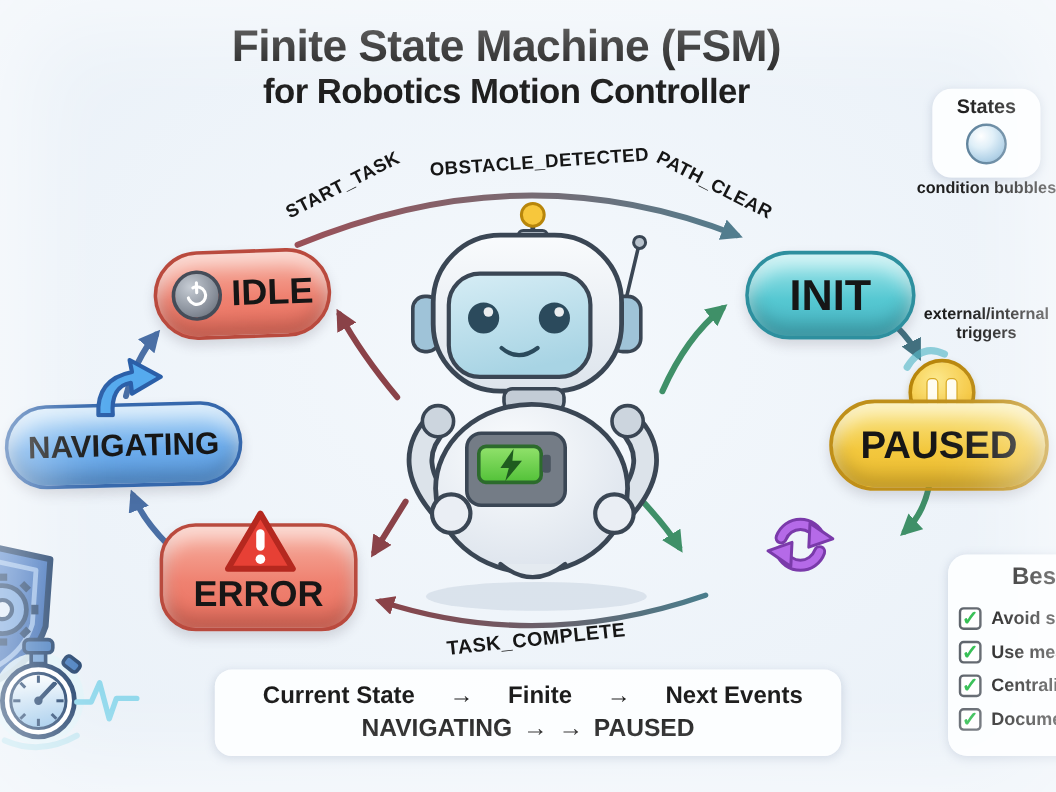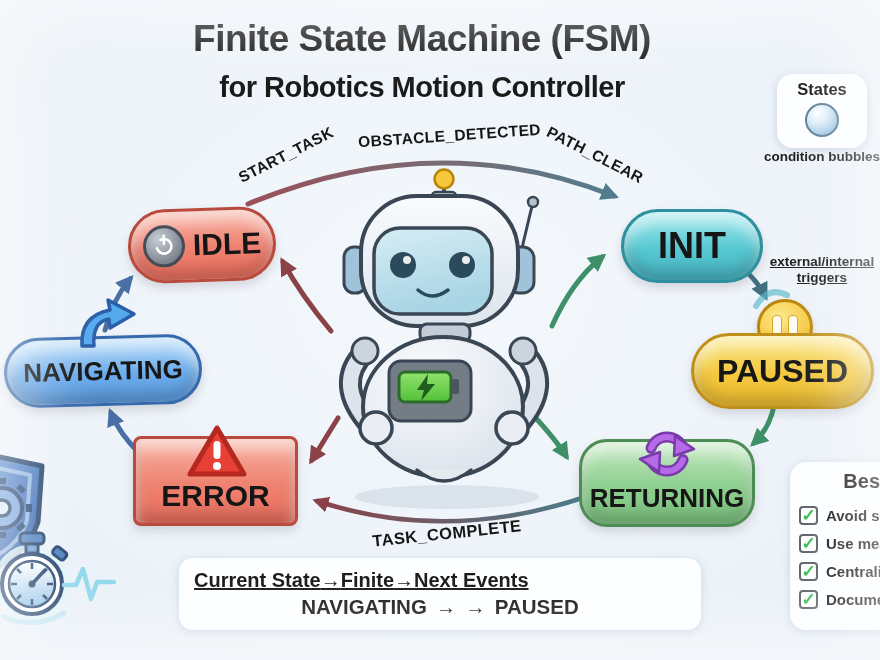--- a/index.html
+++ b/index.html
@@ -6,37 +6,37 @@
   .canvas{
     position:relative;width:880px;height:660px;overflow:hidden;
     background:radial-gradient(120% 120% at 50% 45%, #f4f8fc 0%, #eaf1f8 55%, #e1eaf4 100%);
     font-family:"Liberation Sans", sans-serif;
     color:#161616;
   }
   .vignette{position:absolute;inset:0;z-index:6;pointer-events:none;
     box-shadow:inset 0 0 70px 28px rgba(255,255,255,.55);}
   .title{position:absolute;left:0;top:20px;width:844px;text-align:center;z-index:2;line-height:1.05;}
   .title .l1{font-size:37px;font-weight:800;letter-spacing:-.5px;}
-  .title .l2{font-size:29px;font-weight:800;letter-spacing:-.5px;margin-top:13px;}
+  .title .l2{font-size:29px;font-weight:800;letter-spacing:-.5px;margin-top:3px;}
   .evt{position:absolute;z-index:2;font-size:15.5px;font-weight:800;letter-spacing:.4px;white-space:nowrap;}
   .state{
     position:absolute;z-index:2;display:flex;align-items:center;justify-content:center;gap:8px;
     font-weight:800;color:#161616;
     box-shadow:inset 0 10px 14px rgba(255,255,255,.55), inset 0 -10px 14px rgba(0,0,0,.18), 0 5px 10px rgba(80,70,90,.18);
   }
   .pill{border-radius:999px;}
   .idle{left:128px;top:208px;width:142px;height:68px;font-size:30px;transform:rotate(-2deg);
     background:linear-gradient(180deg,#f7b3a4 0%,#ef8170 55%,#e96f5e 100%);border:3px solid #b94a3e;}
   .init{left:621px;top:209px;width:136px;height:68px;font-size:36px;
     background:linear-gradient(180deg,#a5e8ec 0%,#56c8d2 55%,#46b4c2 100%);border:3px solid #2e8f9e;}
   .navigating{left:4px;top:336px;width:192px;height:64px;font-size:26px;transform:rotate(-1.5deg);
     background:linear-gradient(180deg,#b9dcf8 0%,#6cacec 55%,#5c9ce0 100%);border:3px solid #3668ac;}
   .paused{left:691px;top:333px;width:177px;height:70px;font-size:32px;
     background:linear-gradient(180deg,#fae78a 0%,#f3c83e 55%,#edbc2e 100%);border:3px solid #bf8f1a;border-radius:999px;}
-  .error{left:133px;top:436px;width:165px;height:90px;font-size:30px;border-radius:8px;
+  .error{left:133px;top:436px;width:165px;height:90px;font-size:30px;border-radius:30px;
     align-items:flex-end;padding-bottom:10px;box-sizing:border-box;
     background:linear-gradient(180deg,#f7b3a4 0%,#ef8170 55%,#e96f5e 100%);border:3px solid #b94a3e;}
   .returning{left:579px;top:439px;width:176px;height:88px;font-size:26px;border-radius:28px;
     align-items:flex-end;padding-bottom:10px;box-sizing:border-box;
     background:linear-gradient(180deg,#c6e9c4 0%,#8ccf8e 55%,#7cc07e 100%);border:3px solid #4e8c55;}
   .power{width:42px;height:42px;border-radius:50%;flex:0 0 auto;
     background:radial-gradient(circle at 35% 30%, #c6ccd4 0%, #8a919c 60%, #5f6670 100%);
     border:3px solid #454c58;box-sizing:border-box;display:flex;align-items:center;justify-content:center;}
   .pauseicon{position:absolute;left:757px;top:299px;width:56px;height:56px;border-radius:50%;z-index:1;
     background:radial-gradient(circle at 40% 30%, #fce98e 0%, #f5c53a 70%, #eab827 100%);
@@ -53,21 +53,21 @@
     background:radial-gradient(circle at 35% 28%, #ffffff 0%, #ddeef8 35%, #a9cde5 70%, #7fa8c8 100%);
     border:2.5px solid #5a7f9a;box-sizing:border-box;}
   .bestcard{left:790px;top:462px;width:150px;height:168px;padding:8px 0 0 0;box-sizing:border-box;}
   .bestcard .bt{font-size:20px;font-weight:800;text-align:center;margin-bottom:8px;}
   .bprow{display:flex;align-items:center;gap:8px;padding:0 0 0 9px;height:28px;}
   .cbx{width:19px;height:19px;border:2.5px solid #5a6068;border-radius:4px;background:#fff;box-sizing:border-box;
     display:flex;align-items:center;justify-content:center;font-size:17px;font-weight:800;color:#2ebd4e;line-height:1;}
   .bprow .bl{font-size:15px;font-weight:700;white-space:nowrap;}
   .tablecard{left:179px;top:558px;width:522px;height:72px;border-radius:14px;display:flex;flex-direction:column;justify-content:center;gap:3px;}
   .trow{display:flex;align-items:center;font-weight:800;}
-  .trow.h{font-size:20px;padding:0 32px 0 15px;text-decoration:underline;}
+  .trow.h{font-size:20px;padding:0 32px 0 40px;justify-content:space-between;}
   .trow.v{font-size:20.5px;justify-content:center;gap:9px;}
   .arrowsvg{position:absolute;left:0;top:0;z-index:1;pointer-events:none;}
   .toplayer{z-index:3;}
 </style>
 </head>
 <body>
 
 <div class="canvas">
 
   <svg class="arrowsvg" width="880" height="660" viewBox="0 0 880 660">
@@ -244,23 +244,20 @@
       <span class="bar"></span>
   </div>
   <div class="state paused">
     <span>PAUSED</span>
   </div>
 
   <div class="state error">
     <span>ERROR</span>
   </div>
 
-  <div class="state returning">
-    <span>RETURNING</span>
-  </div>
 
   <svg class="icon-abs toplayer" style="left:186px;top:424px;" width="62" height="56" viewBox="0 0 62 56">
     <polygon points="31,4 58,50 4,50" fill="#e74035" stroke="#b5281f" stroke-width="5" stroke-linejoin="round"></polygon>
     <rect x="27.5" y="17" width="7" height="18" rx="3.5" fill="#ffffff"></rect>
     <circle cx="31" cy="42" r="4" fill="#ffffff"></circle>
   </svg>
 
   <svg class="icon-abs toplayer" style="left:634px;top:423px;" width="66" height="62" viewBox="-33 -31 66 62">
     <g fill="none" stroke="#7a3aaa" stroke-width="11" stroke-linecap="round">
       <path d="M -16 -5.8 A 17 17 0 0 1 16 -5.8"></path>
@@ -277,21 +274,21 @@
   <svg class="icon-abs toplayer" style="left:72px;top:294px;" width="66" height="54" viewBox="0 0 66 54">
     <path d="M 10 52 Q 8 22 38 16 L 36 6 L 62 20 L 38 34 L 37 25 Q 20 28 22 52 Z" fill="#55aaee" stroke="#2b5fa8" stroke-width="3.5" stroke-linejoin="round"></path>
   </svg>
 
   <div class="card legendcard" style="left:777px;top:74px;width:90px;height:74px;">
     <div class="ct">States</div>
     <div class="bubble"></div>
   </div>
   <div class="caption" style="left:762px;top:149px;width:120px;">condition bubbles</div>
 
-  <div class="caption" style="left:763px;top:254px;width:118px;text-decoration:underline;">external/internal triggers</div>
+  <div class="caption" style="left:763px;top:254px;width:118px;">external/internal triggers</div>
 
   <div class="card bestcard">
     <div class="bt">Best</div>
     <div class="bprow">
       <span class="cbx">✓</span>
       <span class="bl">Avoid sp</span>
     </div>
     <div class="bprow">
       <span class="cbx">✓</span>
       <span class="bl">Use mea</span>

